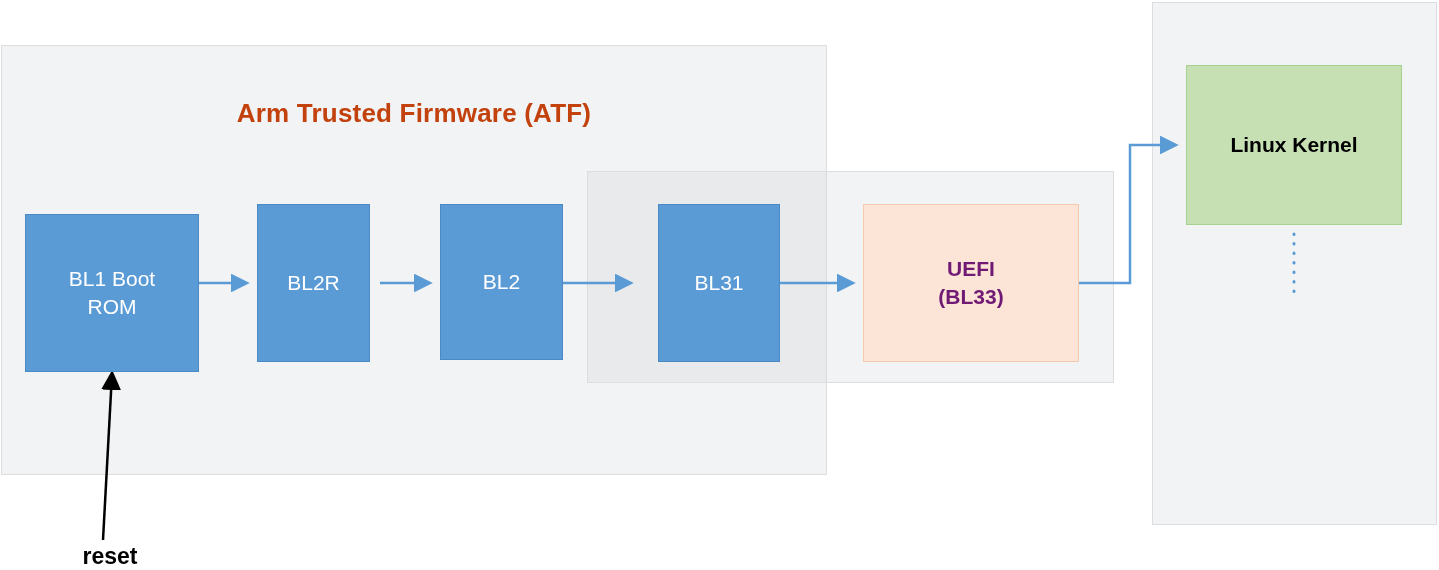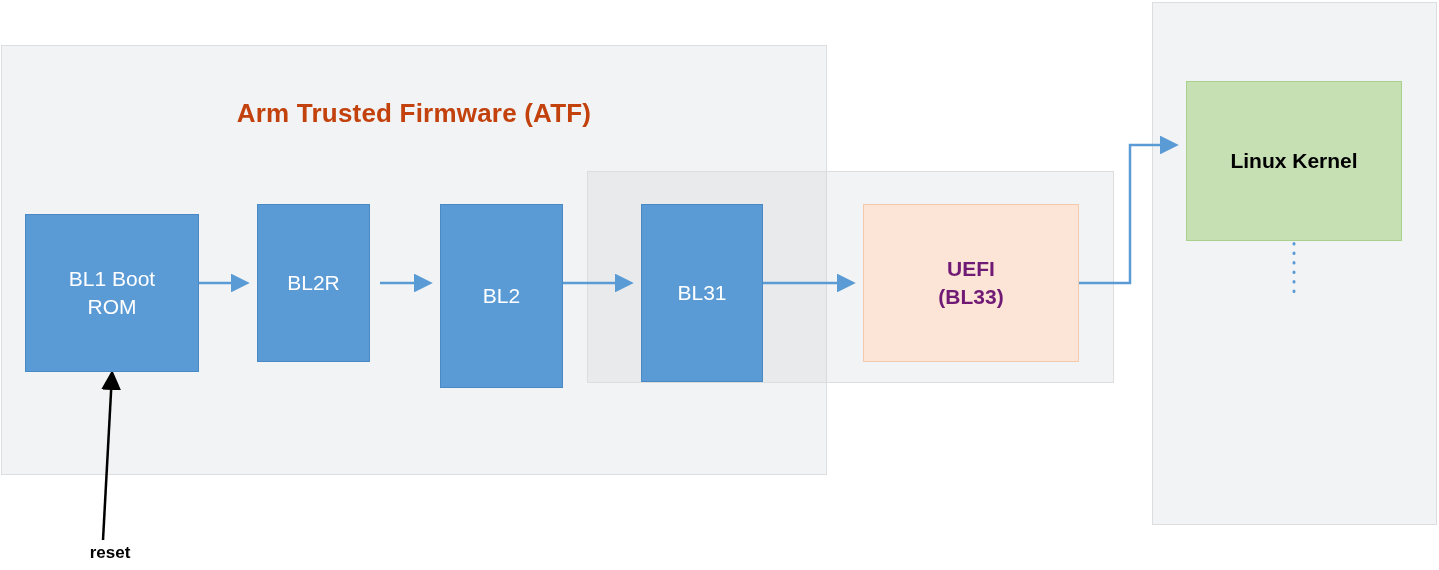--- a/index.html
+++ b/index.html
@@ -62,34 +62,34 @@
   }
   .node-green {
     background: #c6e0b4;
     border: 1px solid #a9d18e;
     color: #000000;
     font-weight: bold;
   }
   .node-bl1   { left: 25px;   top: 204px; width: 174px; height: 158px; margin-top: 10px; }
   .node-bl1 .wrap-narrow { display: inline-block; max-width: 100px; }
   .node-bl2r  { left: 257px;  top: 204px; width: 113px; height: 158px; }
-  .node-bl2   { left: 440px;  top: 204px; width: 123px; height: 184px; }
-  .node-bl31  { left: 641px;  top: 204px; width: 122px; height: 178px; }
+  .node-bl2   { left: 440px;  top: 204px; width: 123px; height: 156px; }
+  .node-bl31  { left: 658px;  top: 204px; width: 122px; height: 158px; }
   .node-uefi  { left: 863px;  top: 204px; width: 216px; height: 158px; flex-direction: column; }
-  .node-linux { left: 1186px; top: 65px;  width: 216px; height: 160px; margin-top: 16px; }
+  .node-linux { left: 1186px; top: 65px;  width: 216px; height: 160px; }
   .node-initramfs { left: 1186px; top: 303px; width: 216px; height: 159px; }
 
   
   .reset-label {
     position: absolute;
     left: 60px;
     top: 543px;
     width: 100px;
     text-align: center;
-    font-size: 17px;
+    font-size: 23px;
     font-weight: bold;
     color: #000000;
   }
 
   
   .arrows {
     position: absolute;
     left: 0;
     top: 0;
     width: 1439px;

